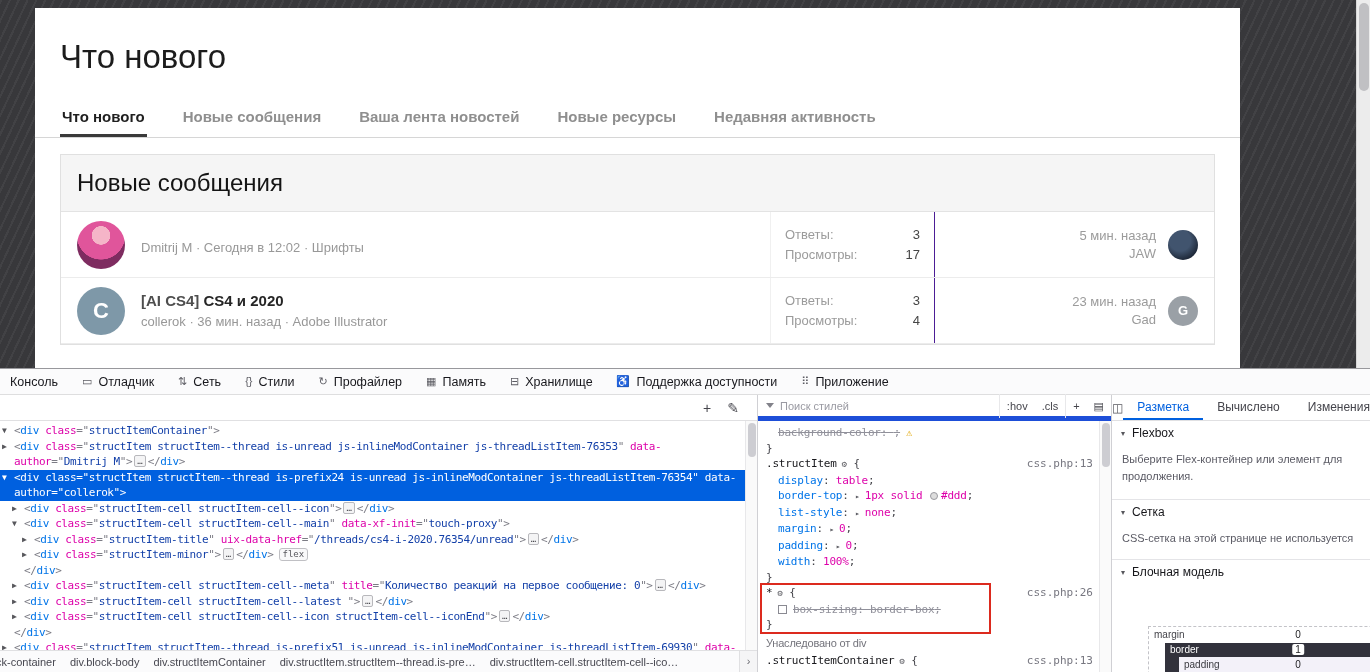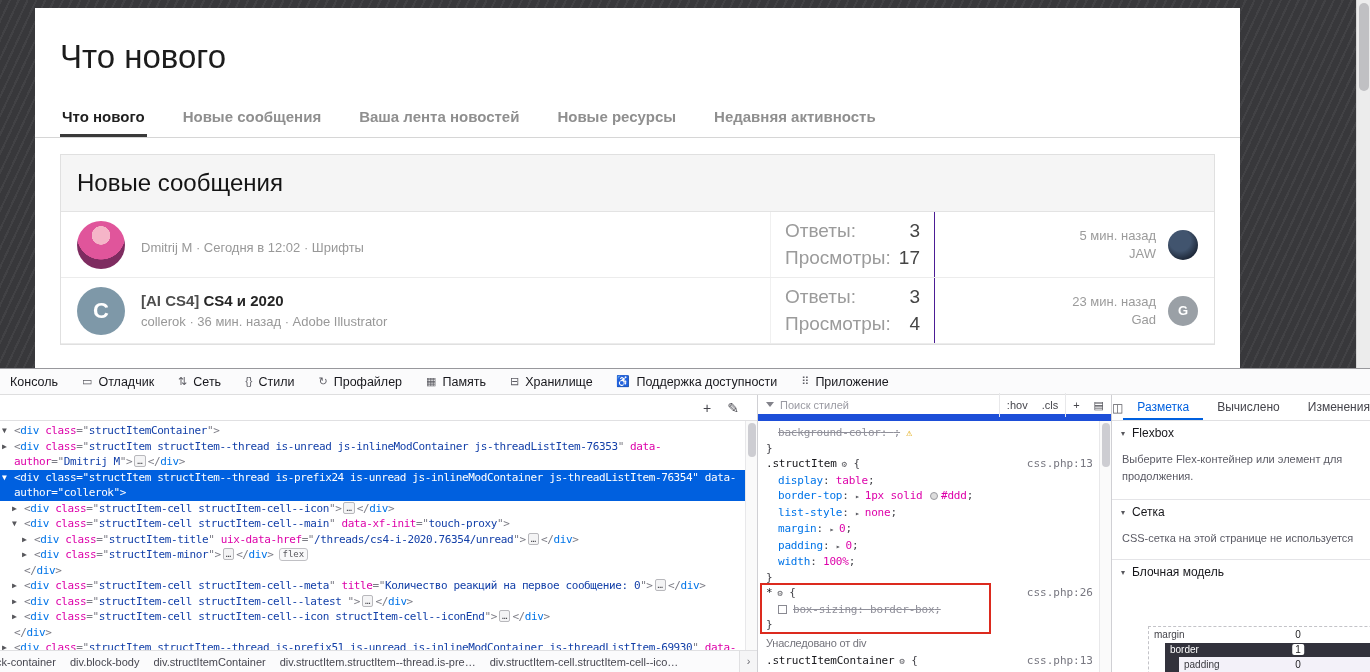--- a/index.html
+++ b/index.html
@@ -21,21 +21,21 @@
   .trow{display:flex;align-items:center;height:66px;border-b
   ottom:1px solid #ececec;background:#fff}
   .trow{border-bottom:1px solid #ececec}
   .av{width:48px;height:48px;border-radius:50%;margin-left:16px;flex:none;display:flex;align-items:center;justify-content:center;color:#fff;font-weight:bold;font-size:22px;overflow:hidden}
   .av.art{background:radial-gradient(circle at 50% 30%, #f5b5c8 0 22%, #e0559b 23% 58%, #7e2c60 59%)}
   .tmain{flex:1;padding:0 16px;min-width:0}
   .ttitle{font-size:15px;font-weight:bold;color:#262626;white-space:nowrap;overflow:hidden}
   .ttitle .prefix{color:#4e4e4e}
   .tsub{font-size:13px;color:#989898;margin-top:5px;white-space:nowrap;overflow:hidden}
   .tmeta{width:164px;flex:none;align-self:stretch;border-left:1px solid #f0f0f0;padding:12px 14px;display:flex;flex-direction:column;justify-content:center;gap:5px}
-  .mrow{display:flex;justify-content:space-between;font-size:19px}
+  .mrow{display:flex;justify-content:space-between;font-size:13px}
   .mlabel{color:#9b9b9b}.mval{color:#454545}
   .tlatest{width:280px;flex:none;align-self:stretch;border-left:1px solid #4c1d95;display:flex;align-items:center;justify-content:flex-end;padding:0 16px;gap:12px}
   .tl-text{text-align:right;font-size:13px;color:#9b9b9b;line-height:18px}
   .av-mini{width:30px;height:30px;border-radius:50%;flex:none;display:flex;align-items:center;justify-content:center;color:#fff;font-size:13px;font-weight:bold;overflow:hidden}
   .av-mini.dark{background:radial-gradient(circle at 40% 35%, #41546e 0 40%, #1d2737 75%)}
 
   
   .devtools{position:absolute;left:0;top:368px;width:1370px;height:304px;background:#fff;border-top:1px solid #98989c}
   .dt-toolbar{height:26px;background:#fbfbfc;border-bottom:1px solid #dededf;display:flex;align-items:center;gap:24px;padding:0 10px;font-size:12.5px;color:#18181d;overflow:hidden}
   .dt-tab{display:flex;gap:6px;white-space:nowrap;cursor:default}
@@ -56,21 +56,21 @@
   .nbadge{display:inline-block;border:1px solid #c0c0c4;border-radius:3px;background:#f9f9fa;color:#58585e;padding:0 3px;margin-left:5px;font-size:9px;line-height:11px;vertical-align:1px;letter-spacing:0}
   .m-scroll{position:absolute;right:0;top:26px;bottom:22px;width:12px;background:#fafafa;border-left:1px solid #e8e8ea}
   .m-scroll .thumb{position:absolute;left:2px;top:2px;width:8px;height:34px;background:#cdcdd2;border-radius:4px}
   .crumbs{position:absolute;left:0;right:0;bottom:0;height:22px;border-top:1px solid #e0e0e2;background:#fbfbfc;display:flex;align-items:center;overflow:hidden;font-size:11px;color:#474750}
   .crumb{padding:0 7px;white-space:nowrap}
   .crumb:first-child{margin-left:-42px}
   .crumb-arrow{margin-left:auto;flex:none;width:18px;text-align:center;border-left:1px solid #e0e0e2;color:#6a6a70;background:#f5f5f6;align-self:stretch;line-height:21px}
 
   
   .rules-panel{width:354px;flex:none;position:relative;border-right:1px solid #d0d0d4;background:#fff}
-  .r-toolbar{height:26px;border-bottom:7px solid #1d4ed8;display:flex;align-items:center;background:#fff;padding-left:8px}
+  .r-toolbar{height:26px;border-bottom:5px solid #1d4ed8;display:flex;align-items:center;background:#fff;padding-left:8px}
   .funnel{width:0;height:0;border-left:4px solid transparent;border-right:4px solid transparent;border-top:5px solid #82828a;margin-right:6px;flex:none}
   .r-search{border:none;outline:none;flex:1;min-width:0;font-size:11px;color:#333;background:transparent}
   .r-search::placeholder{color:#9a9aa2}
   .r-tool{padding:0 7px;font-size:11px;color:#45454c;line-height:24px;white-space:nowrap;cursor:default}
   .r-tool.sep{border-left:1px solid #e8e8ea}
   .rules-content{font-family:"DejaVu Sans Mono",monospace;font-size:11px;letter-spacing:-0.2px;line-height:15.5px;padding-top:4px;position:relative;height:251px;overflow:hidden}
   .r-line{padding:0 14px 0 8px;position:relative;white-space:nowrap}
   .r-prop{padding-left:20px}
   .r-selector{color:#17171b}
   .r-gear{color:#5a5a60;font-size:9px;margin-left:5px;letter-spacing:0}

